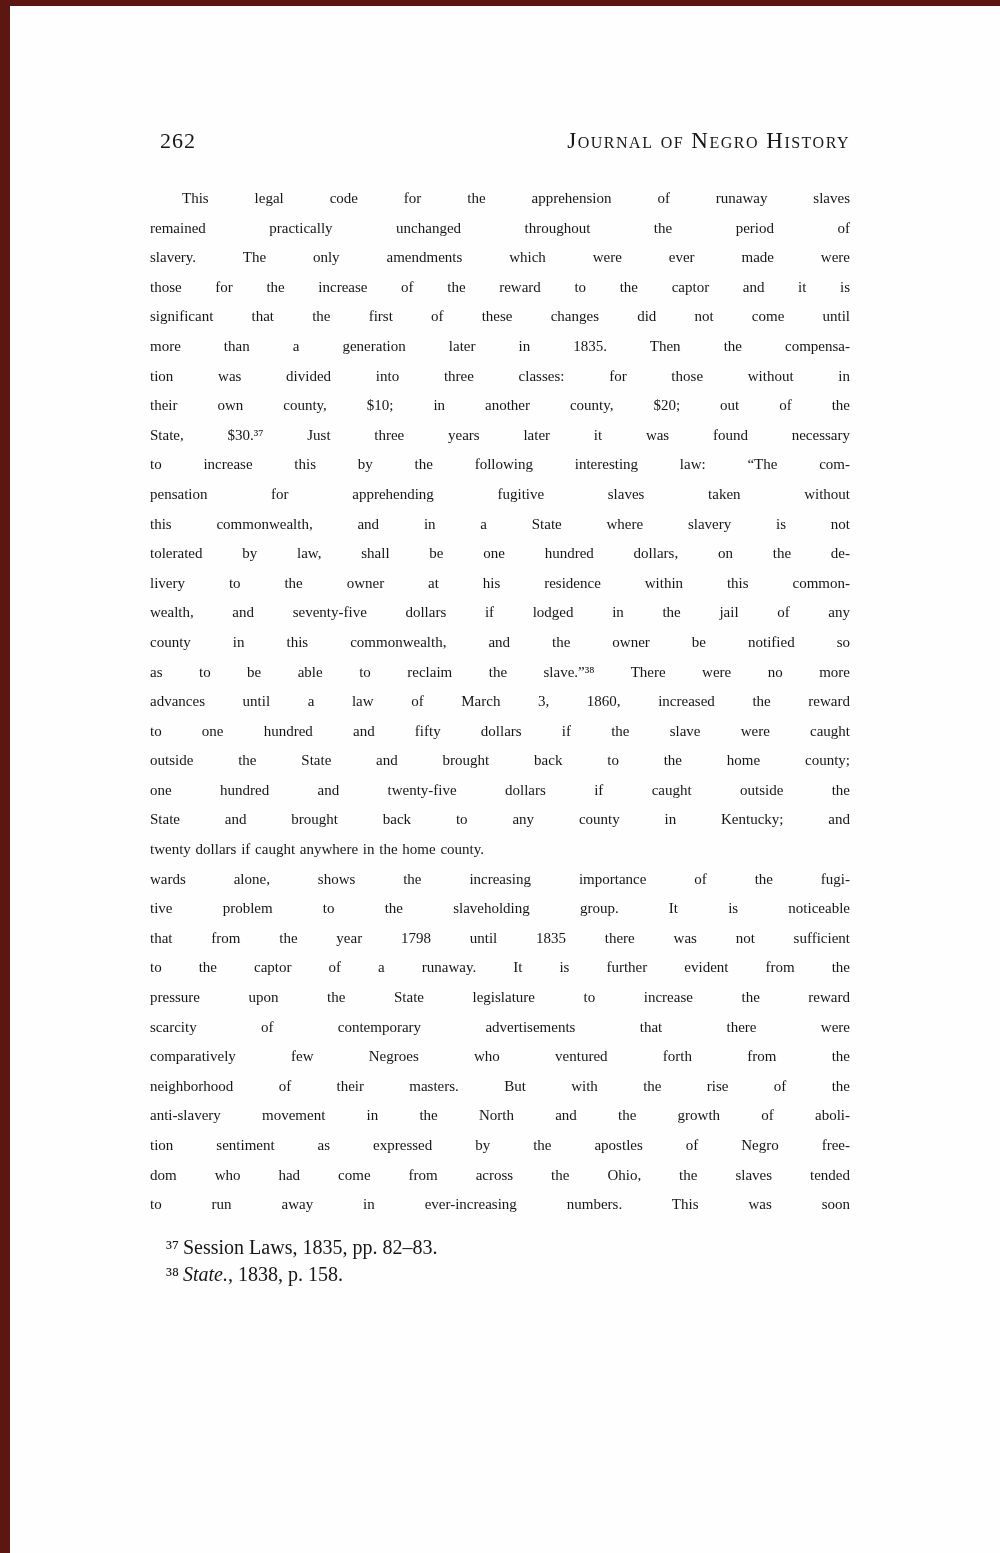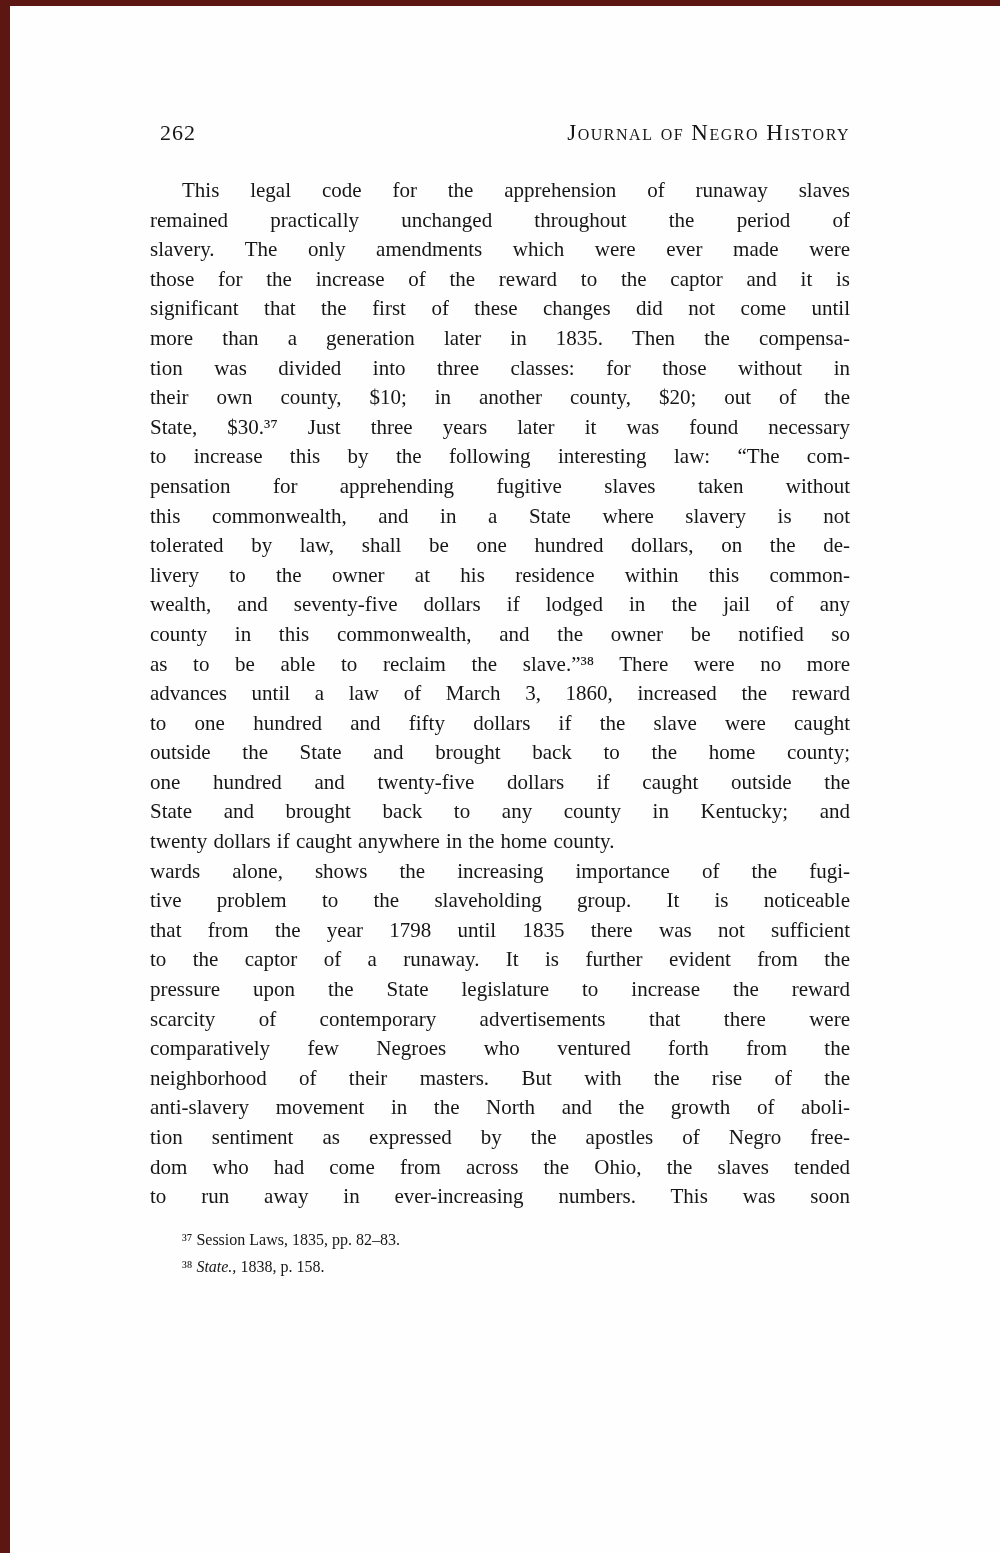--- a/index.html
+++ b/index.html
@@ -14,56 +14,56 @@
   .scan-edge-left {
     position: absolute; left: 0; top: 0;
     width: 10px; height: 1553px;
   }
   .scan-edge-top {
     position: absolute; left: 0; top: 0;
     width: 1000px; height: 6px;
   }
   .content {
     position: absolute;
-    left: 150px; top: 120px;
+    left: 150px; top: 128px;
     width: 700px;
   }
   .running-head {
     position: relative;
     height: 26px;
     margin-bottom: 30px;
   }
   .pageno {
     position: absolute; left: 10px; top: 0;
     font-size: 22px;
     letter-spacing: 1px;
   }
   .journal {
     display: block;
     text-align: right;
     font-size: 23px;
     font-variant-caps: small-caps;
     letter-spacing: 1.5px;
   }
   .body-text {
-    font-size: 21px;
+    font-size: 15px;
     line-height: 29.6px;
     word-spacing: 1px;
   }
   .line {
     text-align: justify;
     text-align-last: justify;
     white-space: normal;
   }
   .line.no-stretch { text-align-last: left; }
   .line.first { text-indent: 32px; }
   .footnotes {
     margin-top: 14px;
-    margin-left: 32px;
-    font-size: 16px;
+    margin-left: 16px;
+    font-size: 20px;
     line-height: 27px;
   }
   .fn-italic { font-style: italic; }
   .fn-marker { padding-right: 4px; }
 </style>
 </head>
 <body>
 
 <div class="page">
   <div class="scan-edge-left" style="background: rgb(93, 23, 18);"></div>

